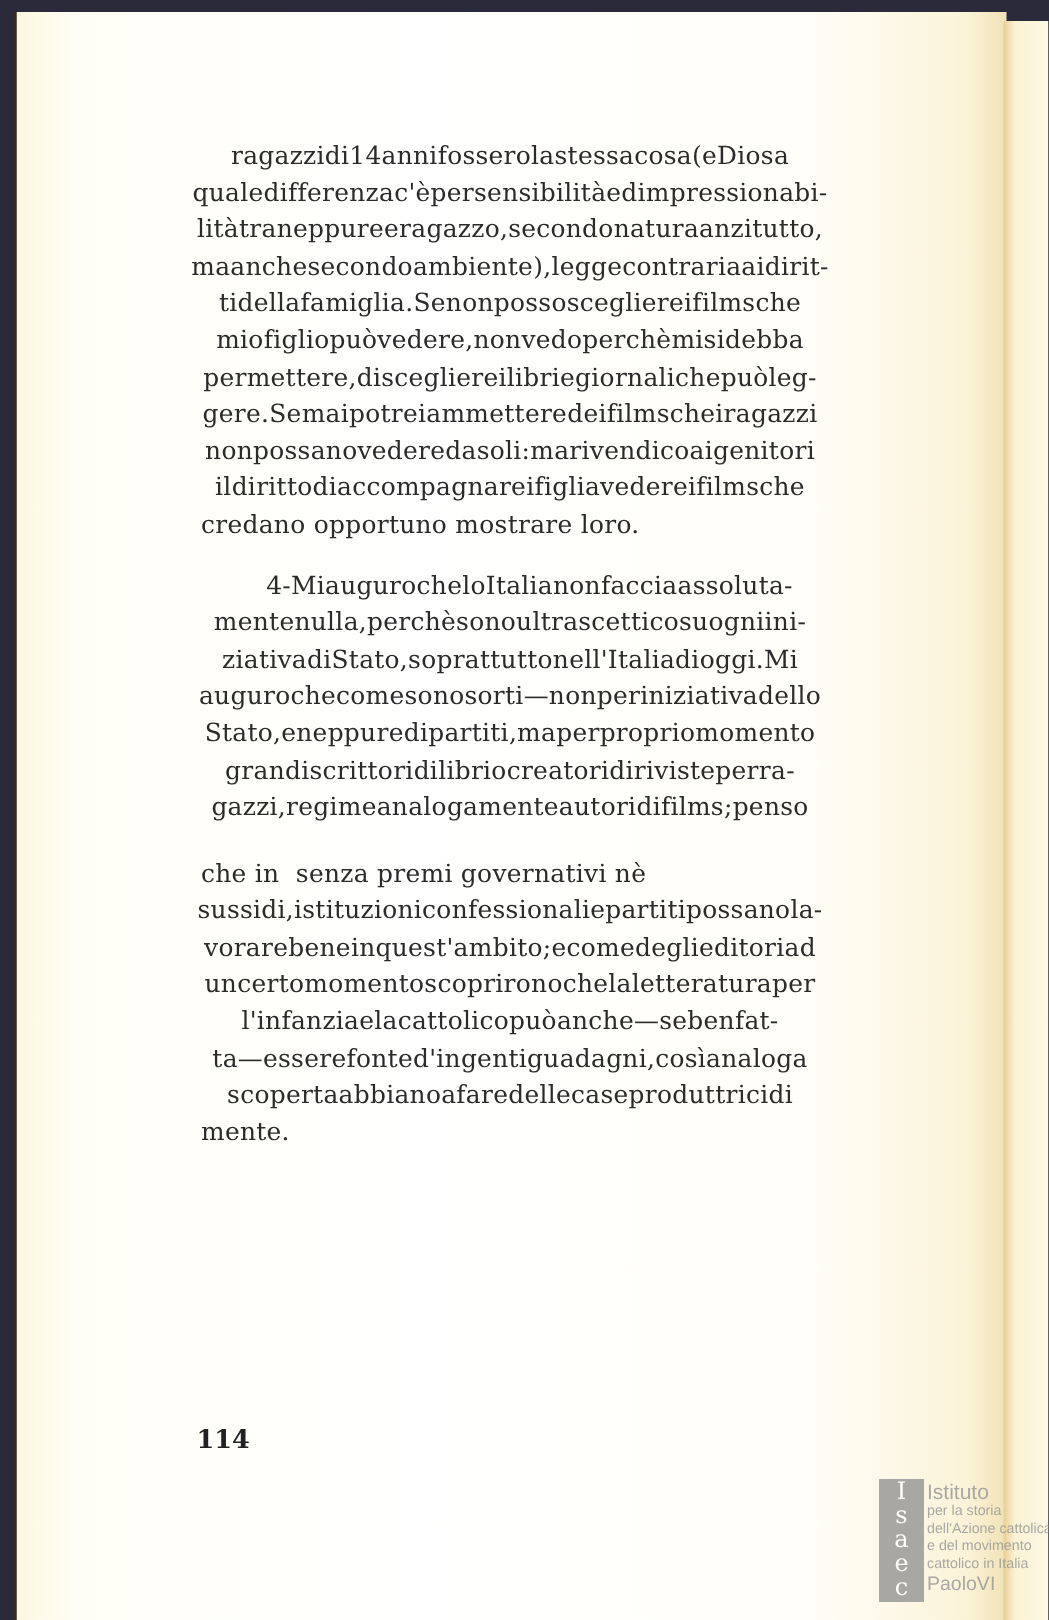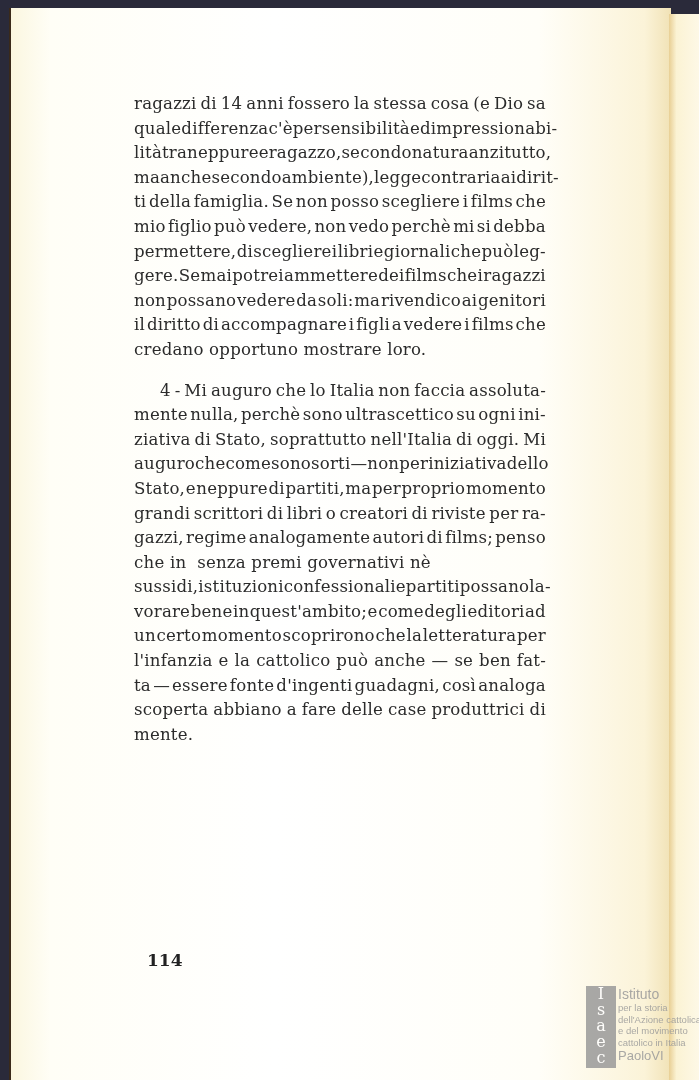--- a/index.html
+++ b/index.html
@@ -18,29 +18,29 @@
     position: absolute; left: 669px; top: 14px; width: 30px; height: 1066px;
     background: linear-gradient(90deg, #e8cf94 0%, #fbf3d4 25%, #fdf8e6 100%);
   }
   .text {
     position: absolute; left: 134px; top: 92px; width: 412px;
     color: #2b2b2b;
     font-size: 16.6px;
     line-height: 24.6px;
     letter-spacing: 0.2px;
   }
-  .line { white-space: nowrap; display: flex; justify-content: space-between; }
+  .line { white-space: nowrap; display: flex; justify-content: center; }
   .line.last { justify-content: flex-start; }
   .line span.w { }
   .para2 { margin-top: 16px; }
   .indent { padding-left: 26px; }
   .italic { font-style: italic; }
   .page-number {
     position: absolute; left: 131px; top: 950px;
-    font-size: 17px; font-weight: bold; color: #222; margin-left: 16px;
+    font-size: 17px; font-weight: bold; color: #222;
   }
   .logo {
     position: absolute; left: 586px; top: 986px; width: 110px; height: 84px;
     opacity: 0.85;
   }
   .logo-mark {
     position: absolute; left: 0; top: 0; width: 30px; height: 82px;
     background: #9a9a9a; color: #fff;
     font-family: "DejaVu Serif", serif; font-size: 16px; line-height: 16px;
     text-align: center;
@@ -249,21 +249,21 @@
       </div>
     <div class="line">
         <span class="w">gazzi,</span>
         <span class="w">regime</span>
         <span class="w">analogamente</span>
         <span class="w">autori</span>
         <span class="w">di</span>
         <span class="w">films;</span>
         <span class="w">penso</span>
       </div>
-    <div class="line last" style="white-space:pre;">
+    <div class="line last" style="white-space:pre;margin-top:20px;">
       <span>che in </span><span> senza premi governativi nè</span>
     </div>
     <div class="line">
         <span class="w">sussidi,</span>
         <span class="w">istituzioni</span>
         <span class="w">confessionali</span>
         <span class="w">e</span>
         <span class="w">partiti</span>
         <span class="w">possano</span>
         <span class="w">la-</span>

